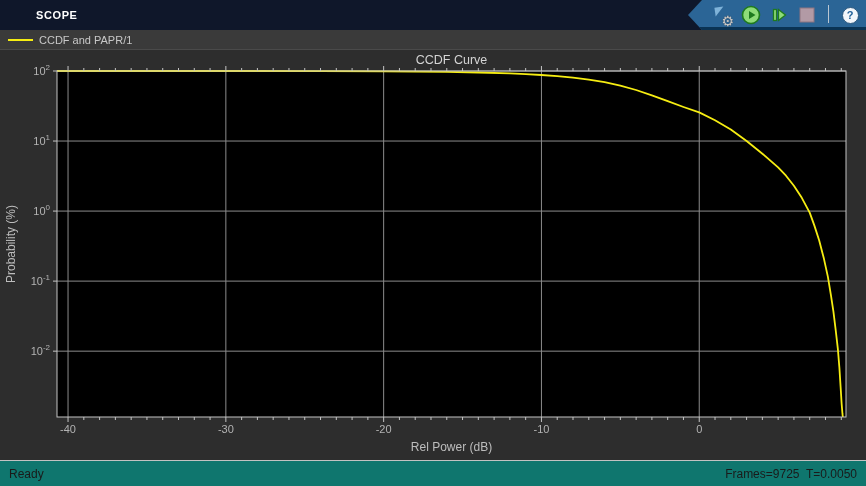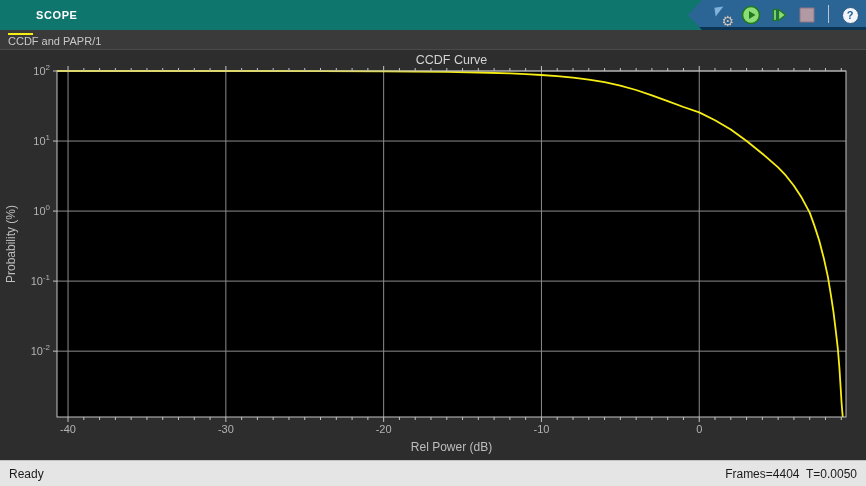--- a/index.html
+++ b/index.html
@@ -7,21 +7,21 @@
   body {
     font-family:"Liberation Sans", sans-serif;
     background:#2d2d2d;
     position:relative;
     -webkit-font-smoothing:antialiased;
   }
   .window { position:absolute; inset:0; width:866px; height:486px; display:flex; flex-direction:column; }
 
   
   .tabbar {
-    height:30px; background:#0f766e; position:relative;
+    height:30px; background:#0f172a; position:relative;
     display:flex; align-items:center; flex:0 0 auto;
   }
   .tab {
     color:#ffffff; font-size:11px; font-weight:bold; letter-spacing:0.6px;
     padding:0 14px; margin-left:22px; cursor:default; line-height:30px;
   }
   .tab + .tab { margin-left:14px; }
 
   .toolbar {
     position:absolute; right:0; top:0; height:30px; width:178px;
@@ -50,31 +50,31 @@
     background:#f2f6fa; border:1.5px solid #2a577e;
     color:#1e5e97; font-size:11px; font-weight:bold;
     display:flex; align-items:center; justify-content:center; line-height:1;
   }
 
   
   .legendbar {
     height:20px; background:#3a3a3a; border-bottom:1px solid #4a4a4a;
     display:flex; align-items:center; padding-left:8px; flex:0 0 auto;
   }
-  .legend-item { display:flex; align-items:flex-start; cursor:pointer;flex-direction:column; }
+  .legend-item { display:flex; align-items:center; cursor:pointer; }
   .legend-swatch { width:25px; height:2px; margin-right:6px; }
   .legend-text { color:#c8c8c8; font-size:11px; }
 
   
   .plot { position:relative; width:866px; height:410px; background:#2d2d2d; flex:0 0 auto; }
   .plot svg { position:absolute; left:0; top:0; }
 
   
   .statusbar {
-    height:25px; background:#e5e5e5; border-top:1px solid #c2c2c2;
+    height:25px; background:#0f766e; border-top:1px solid #c2c2c2;
     display:flex; align-items:center; justify-content:space-between;
     padding:0 9px; flex:1 1 auto;
   }
   .status-text { color:#1a1a1a; font-size:12px; white-space:pre; }
 </style>
 </head>
 <body>
 
 <div class="window">
 
@@ -253,16 +253,16 @@
         <text x="50" y="235.12145748987857" fill="#b3b3b3" font-size="11" text-anchor="end" font-family="Liberation Sans, sans-serif"><tspan>10</tspan><tspan dy="-5" font-size="8">-1</tspan></text>
         <text x="50" y="305.1619433198381" fill="#b3b3b3" font-size="11" text-anchor="end" font-family="Liberation Sans, sans-serif"><tspan>10</tspan><tspan dy="-5" font-size="8">-2</tspan></text>
         <text x="451.5" y="14" fill="#d4d4d4" font-size="12.5" text-anchor="middle" font-family="Liberation Sans, sans-serif">CCDF Curve</text>
         <text x="451.5" y="401" fill="#bdbdbd" font-size="12" text-anchor="middle" font-family="Liberation Sans, sans-serif">Rel Power (dB)</text>
         <text x="15" y="194" fill="#bdbdbd" font-size="12" text-anchor="middle" font-family="Liberation Sans, sans-serif" transform="rotate(-90 15 194)">Probability (%)</text>
       </svg>
     </div>
 
   <div class="statusbar">
     <span class="status-text">Ready</span>
-    <span class="status-text">Frames=4404  T=0.0050</span>
+    <span class="status-text">Frames=9725  T=0.0050</span>
   </div>
 
 </div>
 
 </body></html>

